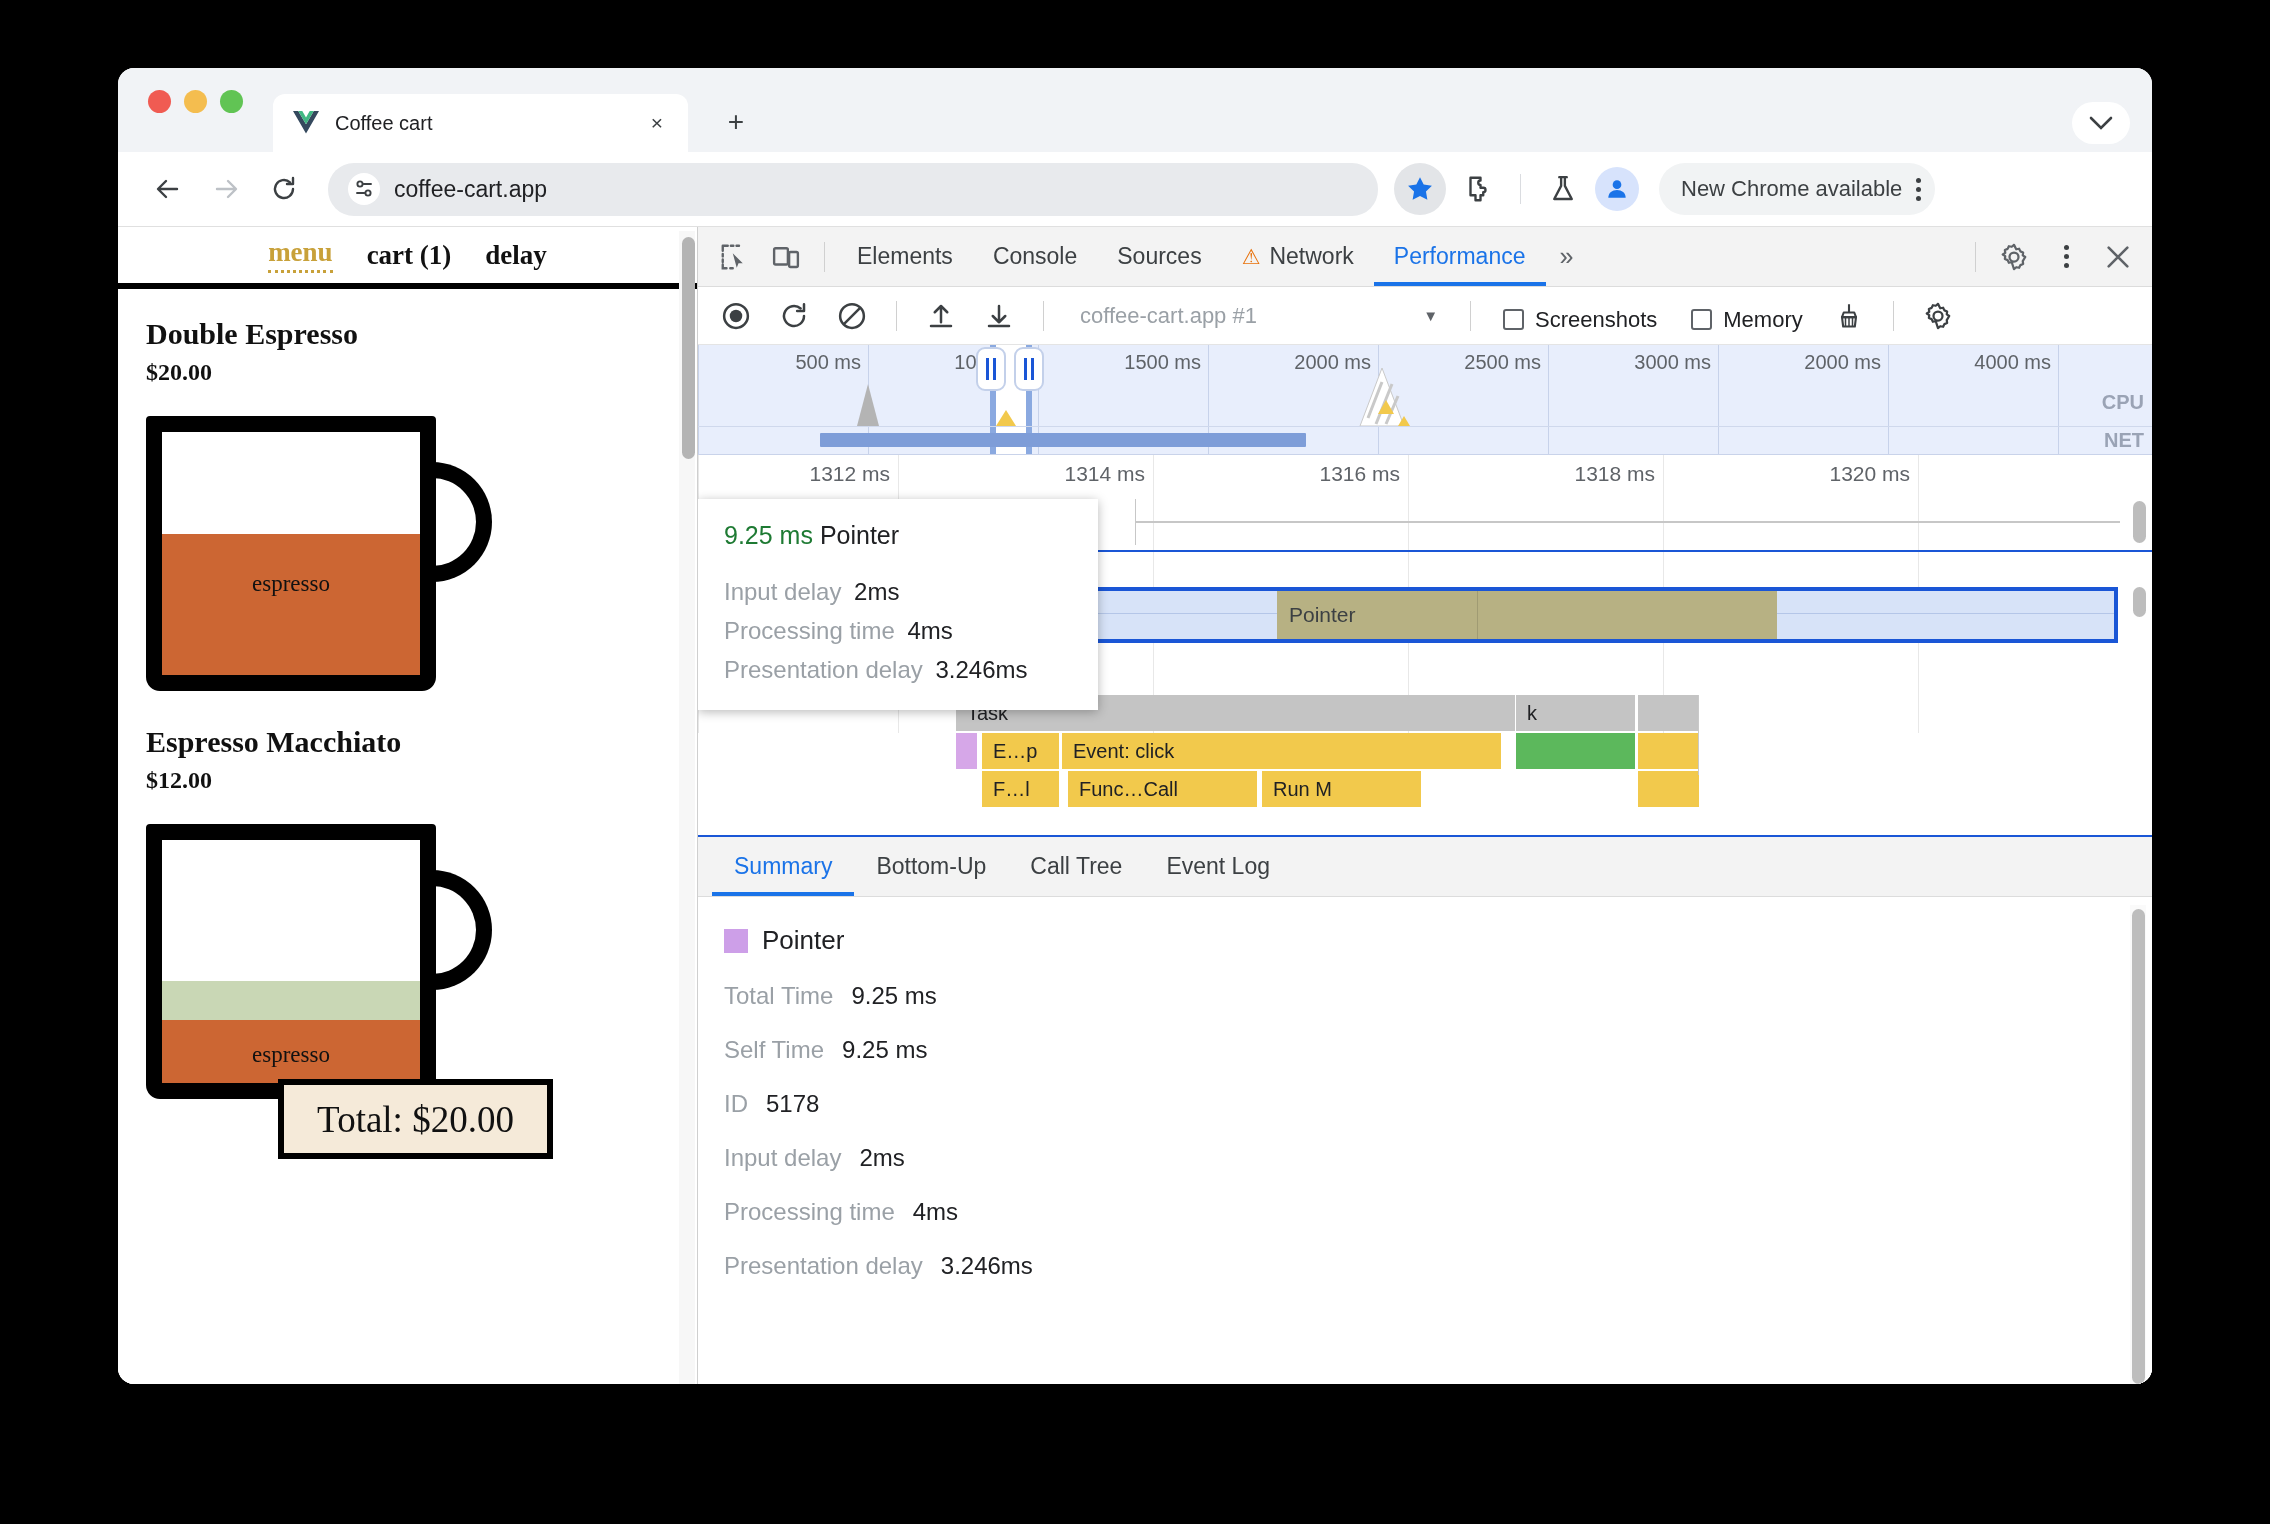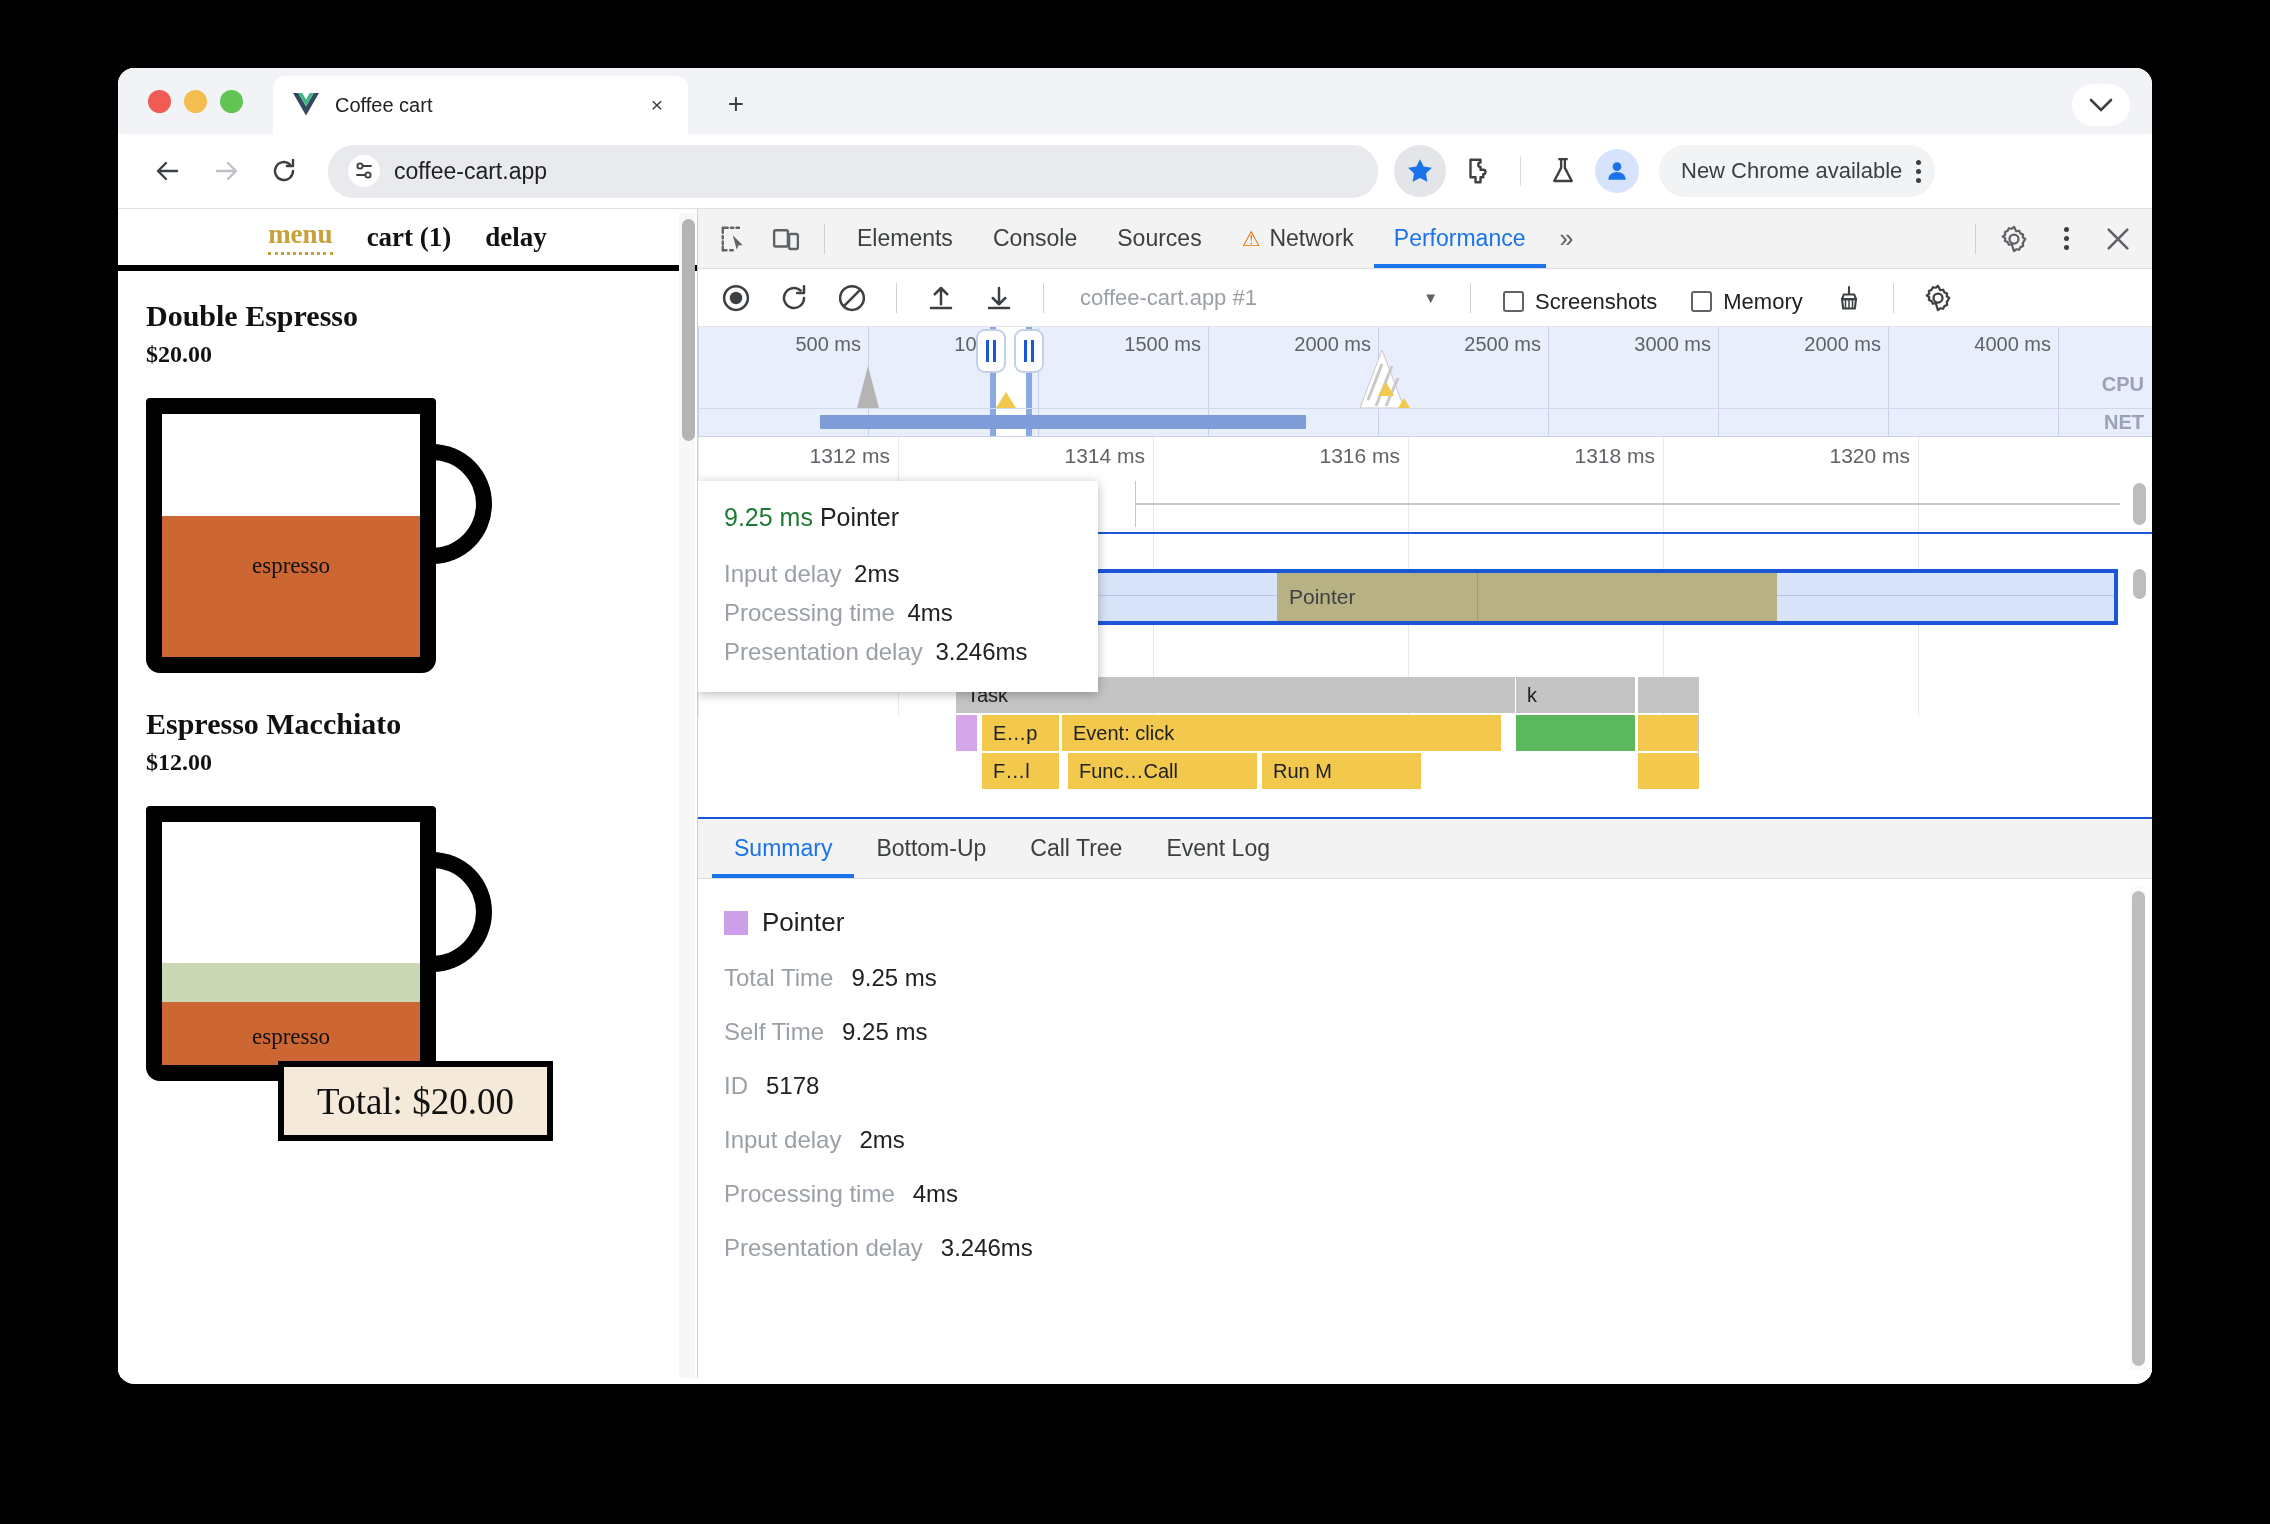--- a/index.html
+++ b/index.html
@@ -17,21 +17,21 @@
     width: 2034px; height: 1316px;
     background: #ffffff;
     border-radius: 16px;
     overflow: hidden;
     box-shadow: 0 0 0 1px rgba(0,0,0,.08);
   }
 
   
   #tab-strip {
     position: relative;
-    height: 66px;
+    height: 84px;
     background: #f1f3f6;
     display: flex;
     align-items: flex-end;
     padding-left: 26px;
   }
   #traffic-lights {
     position: absolute;
     left: 30px; top: 22px;
     display: flex; gap: 13px; align-items: center;
   }

